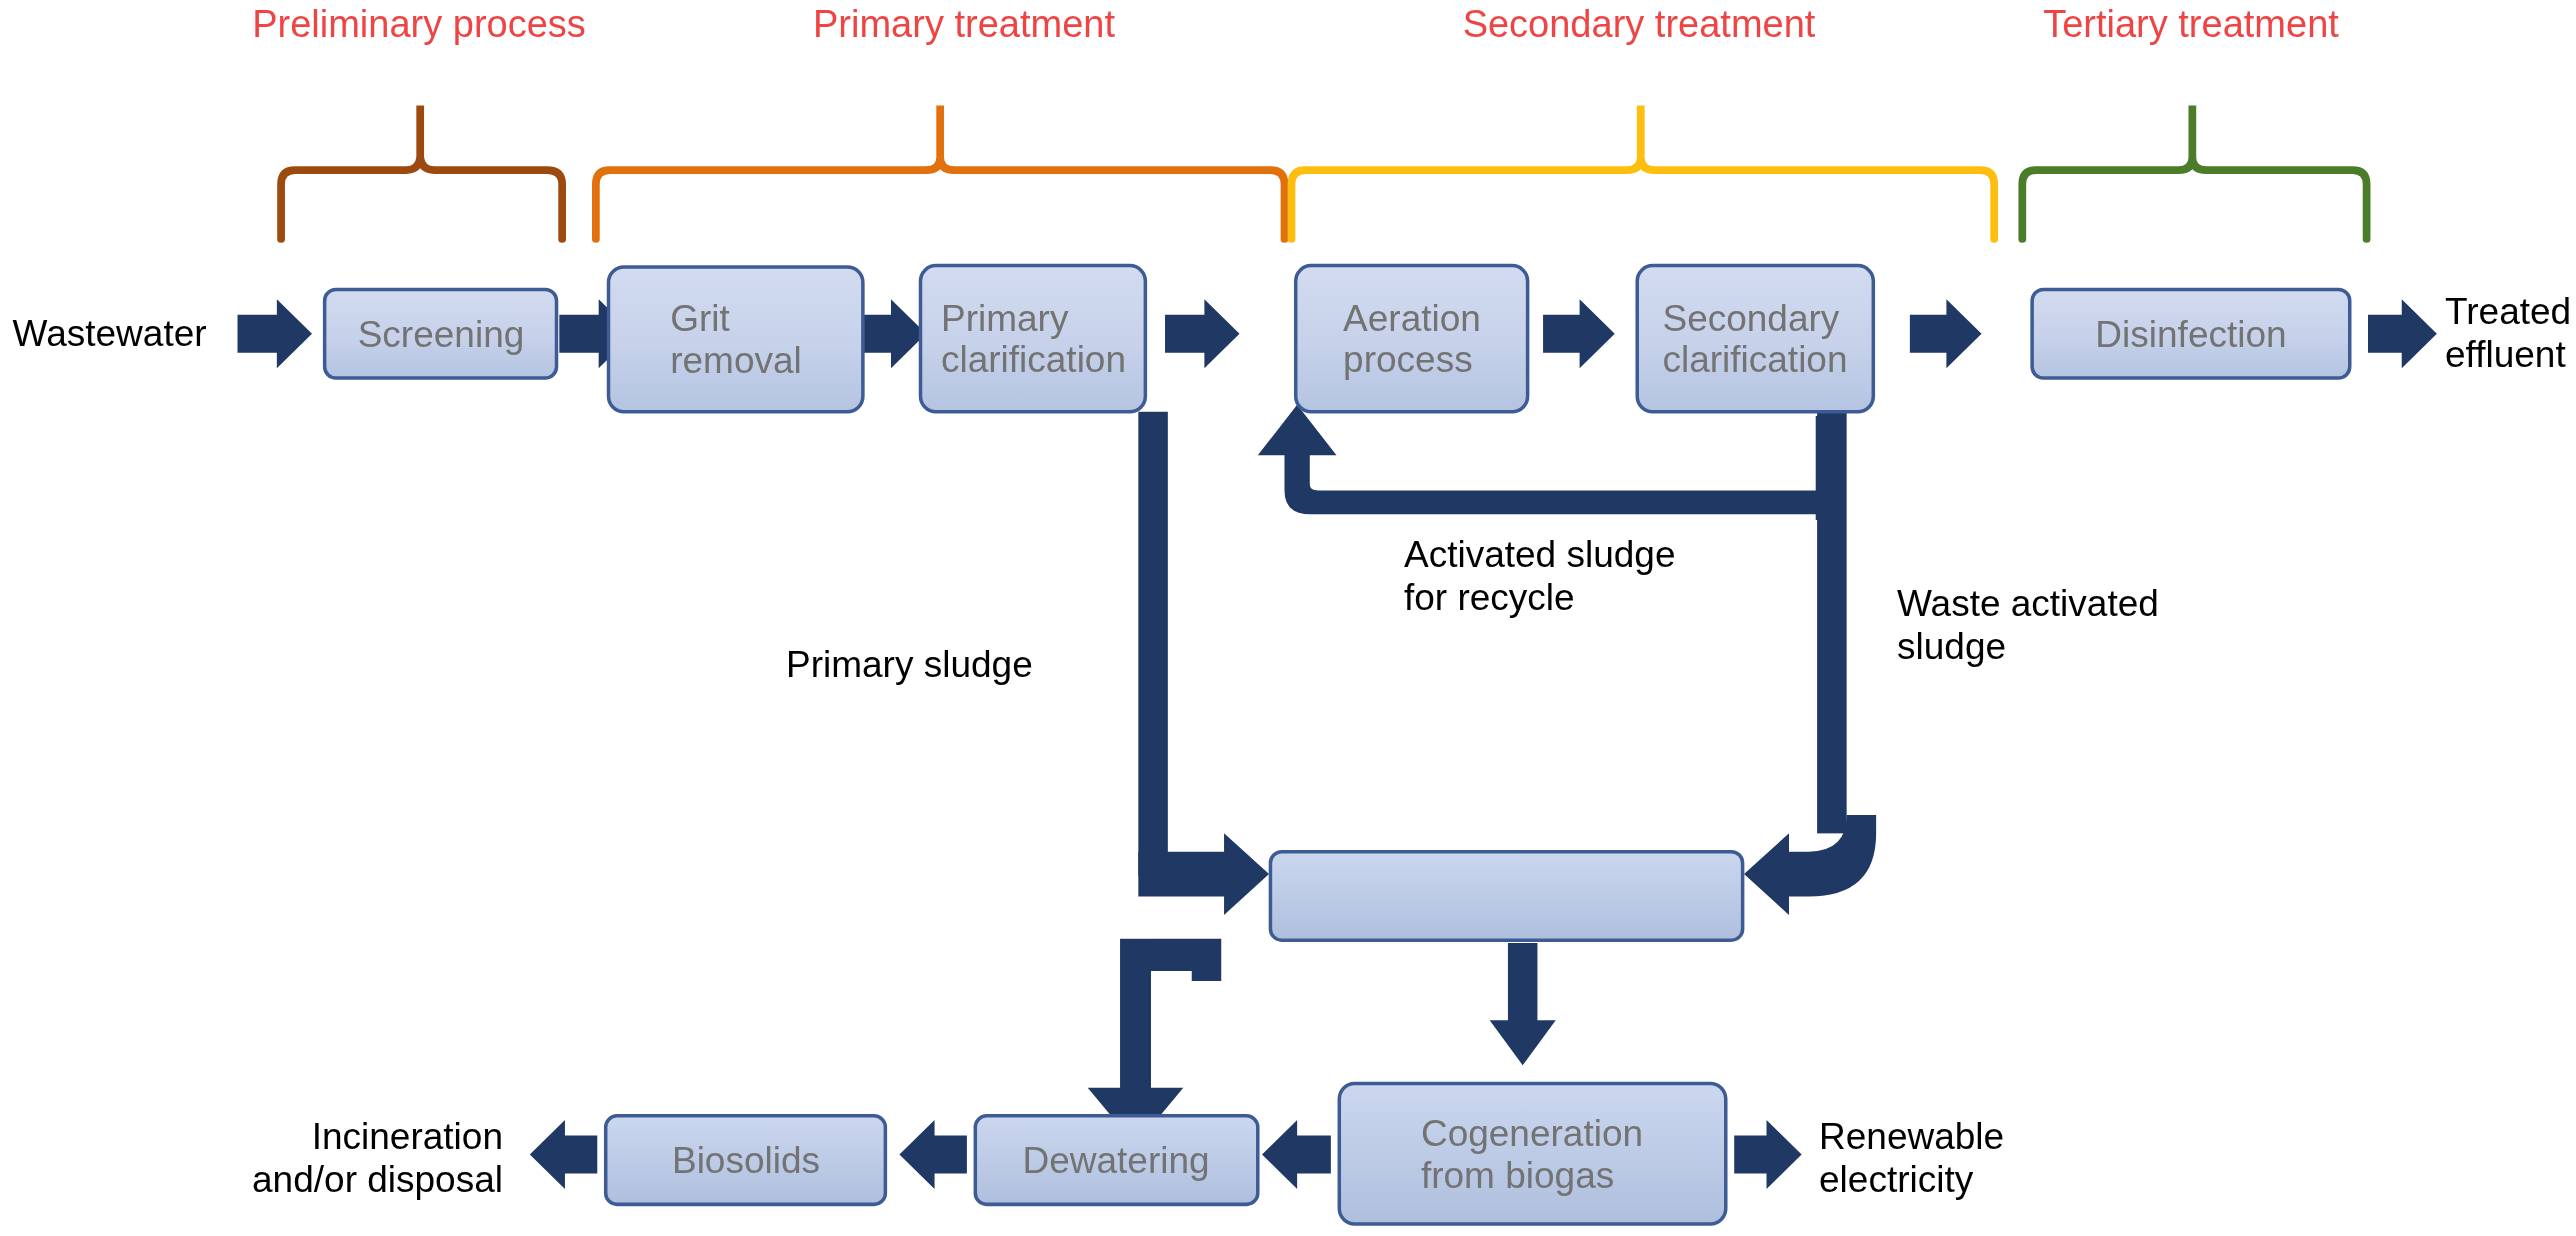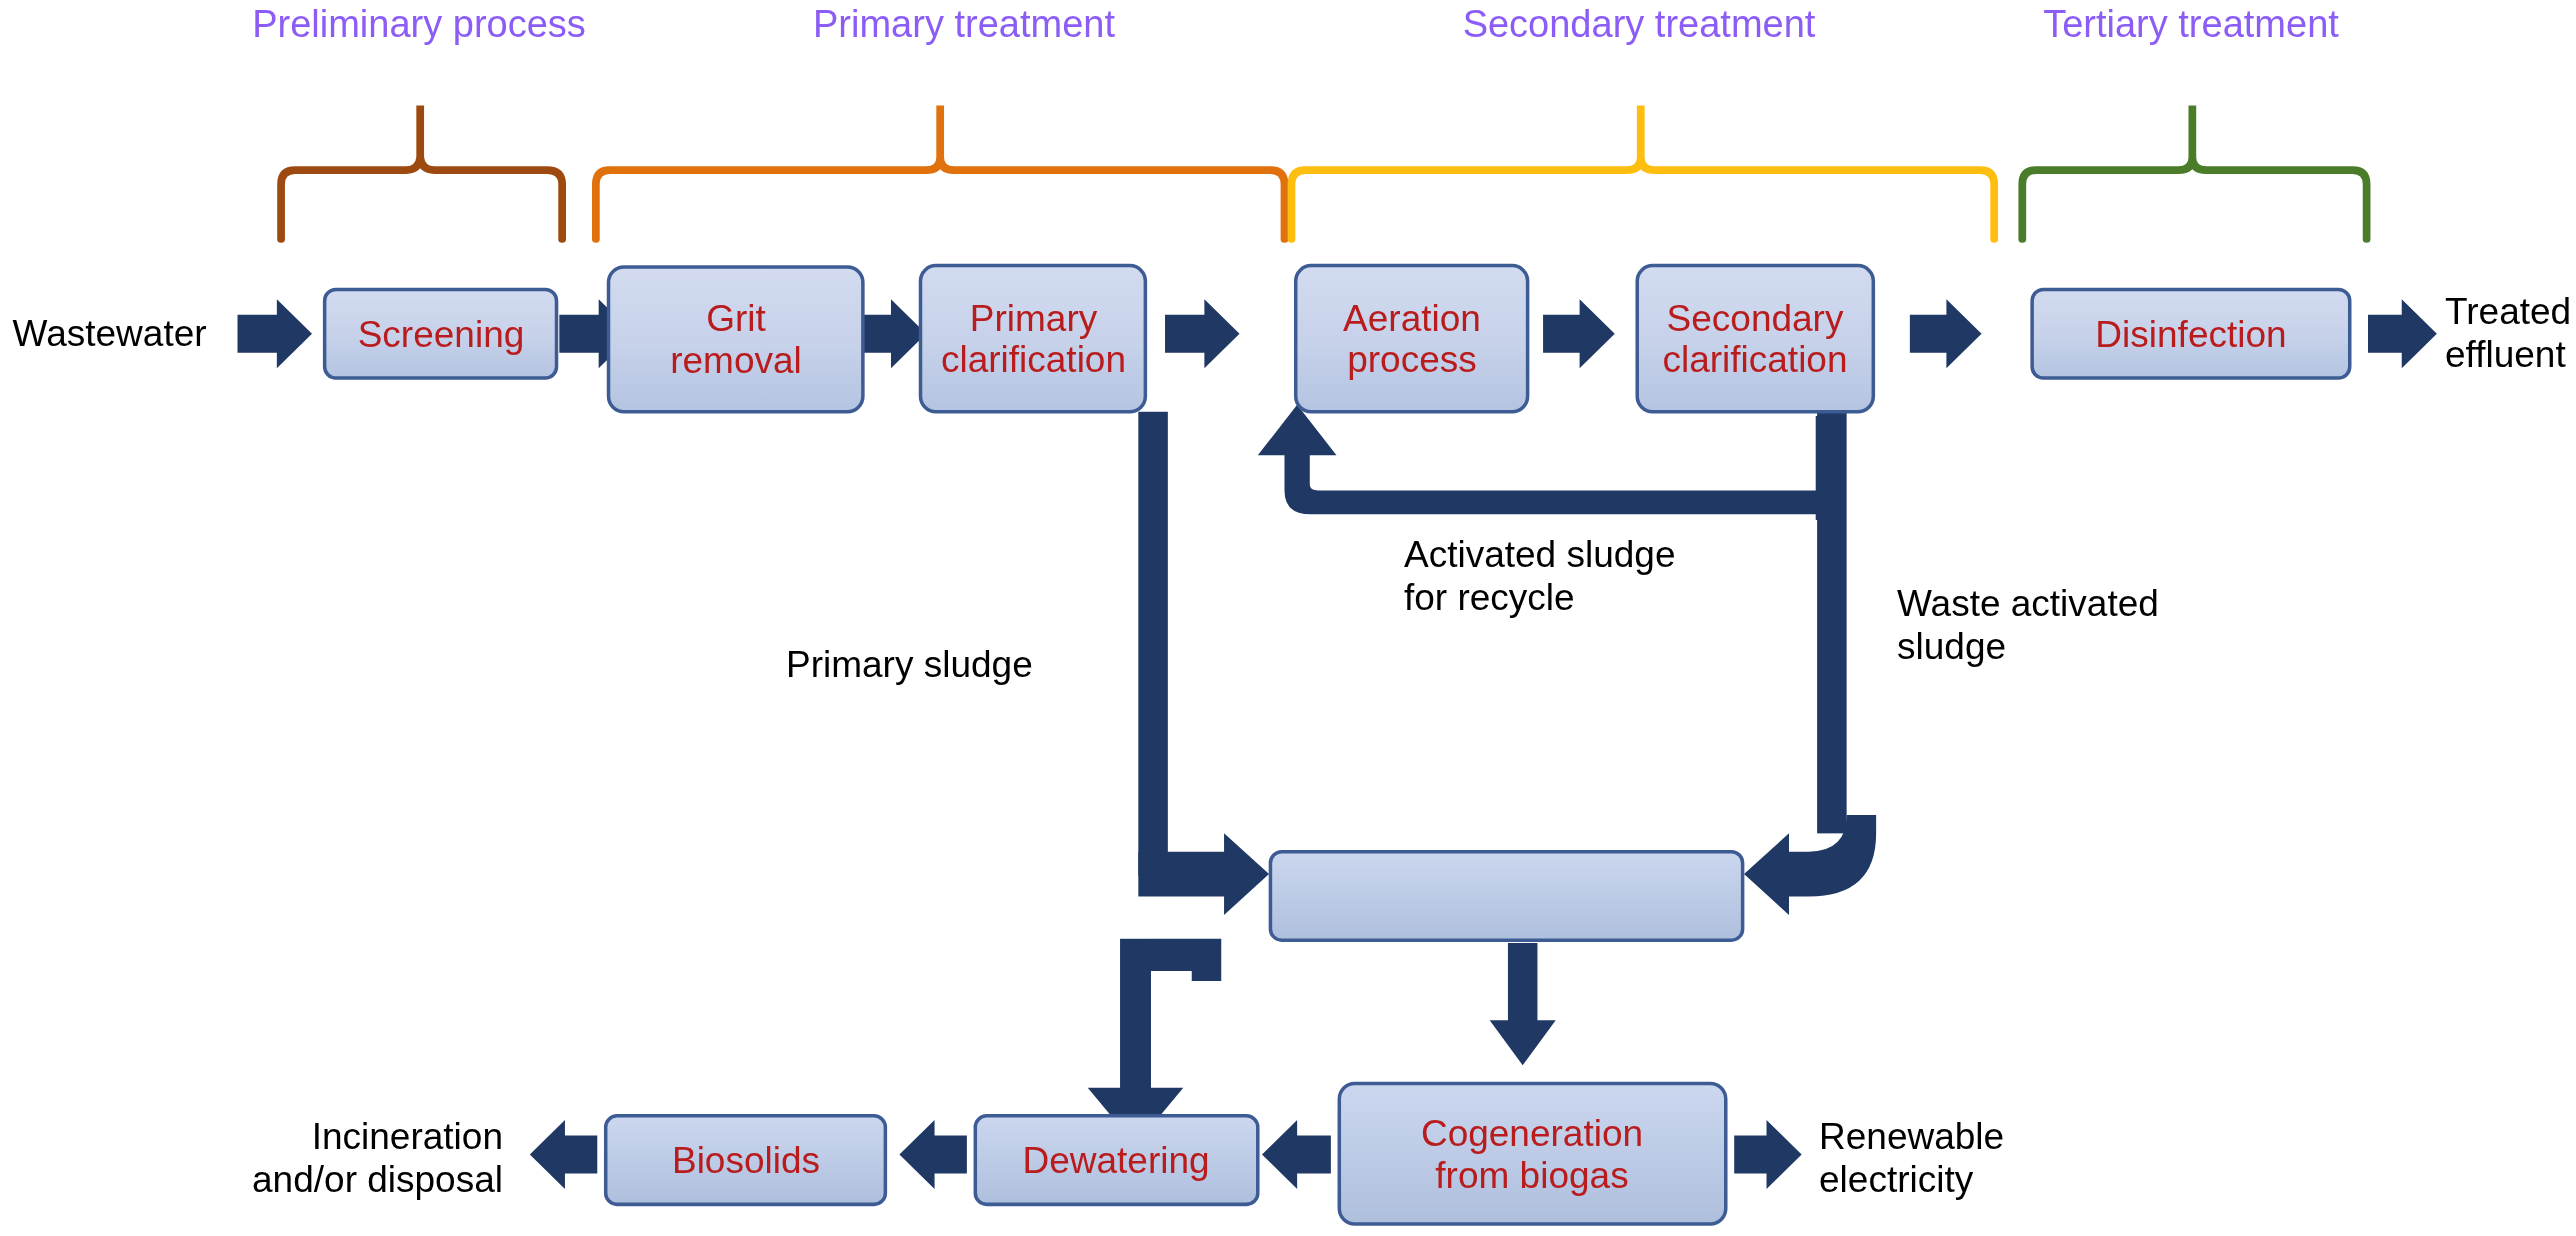--- a/index.html
+++ b/index.html
@@ -42,33 +42,33 @@
   .lbl.left   { text-align: left; }
   .lbl.right  { text-align: right; transform: translateX(-100%); }
   .lbl.mid-y-left  { transform: translateY(-50%); }
   .lbl.mid-y-right { transform: translate(-100%, -50%); }
 
   .boxlabel {
     position: absolute;
     display: flex;
     align-items: center;
     justify-content: center;
-    text-align: center;
-    color: #b91c1c;
+    text-align: left;
+    color: #737373;
     font-family: "Liberation Sans", sans-serif;
     font-size: 37px;
     line-height: 1.12;
     white-space: pre-line;
     pointer-events: auto;
     cursor: default;
   }
   .brace-label {
     position: absolute;
     font-size: 38px;
-    color: #8b5cf6;
+    color: #ef4444;
     text-align: center;
     transform: translateX(-50%);
     white-space: nowrap;
   }
 </style>
 </head>
 <body>
 
 <div id="stage">
 

